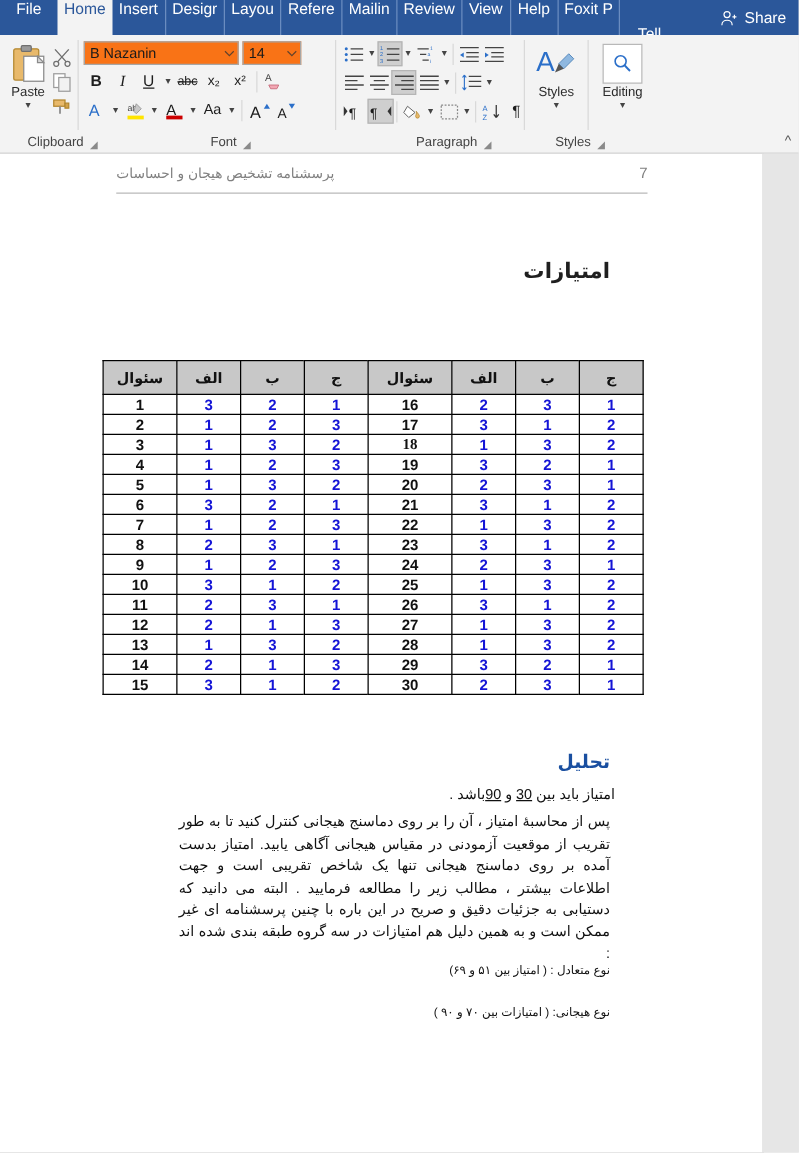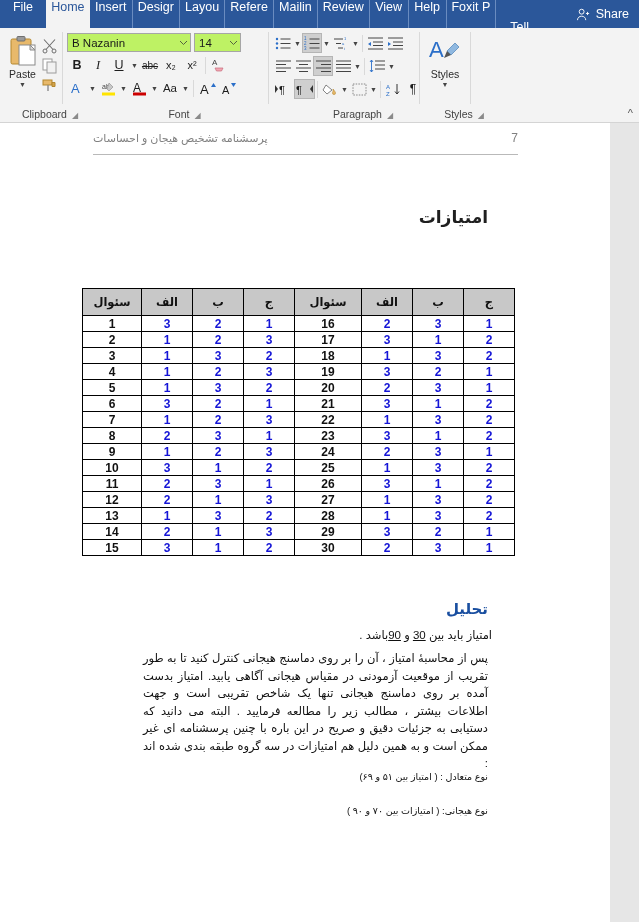--- a/index.html
+++ b/index.html
@@ -50,21 +50,21 @@
   }
   .paste-ic{width:30px;height:32px;display:block;}
   .cb-side{display:flex;flex-direction:column;gap:3px;padding-top:4px;}
   .mini{width:17px;height:17px;display:block;}
 
   
   .fontgroup{width:205px;}
   .font-rows{display:flex;flex-direction:column;gap:3px;width:100%;}
   .frow{display:flex;align-items:center;gap:1px;}
   .fontbox{
-    height:19px;border:1px solid #a6a6a6;background:#bef264;display:flex;align-items:center;
+    height:19px;border:1px solid #a6a6a6;background:#f97316;display:flex;align-items:center;
     font-size:11.5px;color:#1a1a1a;padding:0 2px 0 4px;box-sizing:border-box;
   }
   .fontbox.name{width:124px;}
   .fontbox.size{width:47px;margin-left:2px;}
   .fontbox .val{flex:1;white-space:nowrap;overflow:hidden;}
   .cv{width:9px;height:9px;display:block;opacity:.75;}
   .btn{
     min-width:20px;height:20px;display:flex;align-items:center;justify-content:center;
     font-size:12.5px;color:#1d1d1d;cursor:default;border:1px solid transparent;
     box-sizing:border-box;
@@ -461,20 +461,35 @@
       </div>
     </div>
     <div class="group-label">
       <span>Styles</span>
       <span class="dlg">◢</span>
     </div>
   </div>
 
   <div class="group-sep"></div>
 
+  <div class="group editing">
+    <div class="group-body" style="justify-content:center;">
+      <div class="bigbtn">
+        <span style="display:block;width:30px;height:30px;border:1px solid #b8b8b8;background:#fff;display:flex;align-items:center;justify-content:center;">
+          <svg width="18" height="18" viewBox="0 0 18 18">
+            <circle cx="7.5" cy="7" r="4.4" fill="none" stroke="#2b6fc9" stroke-width="1.3"></circle>
+            <path d="M10.8 10.4L15 14.8" stroke="#2b6fc9" stroke-width="1.5"></path>
+          </svg>
+        </span>
+        <span class="lbl">Editing</span>
+        <span class="car">▼</span>
+      </div>
+    </div>
+    <div class="group-label"></div>
+  </div>
 
   <div class="collapse">^</div>
 </div>
 
 <div class="docarea">
   <div class="page">
 
     <div class="hdr">
       <span class="hnum">7</span>
       <span>پرسشنامه تشخیص هیجان و احساسات</span>
@@ -514,21 +529,21 @@
             <td class="q" style="width: 66px;">17</td>
             <td class="v" style="width: 50px;">3</td>
             <td class="v" style="width: 50px;">2</td>
             <td class="v" style="width: 50px;">1</td>
             <td class="q" style="width: 58px;">2</td>
           </tr>
           <tr>
             <td class="v" style="width: 50px;">2</td>
             <td class="v" style="width: 50px;">3</td>
             <td class="v" style="width: 50px;">1</td>
-            <td class="q" style="width: 66px;">18</td>
+            <td class="q" style="width: 66px; font-family: Liberation Serif, serif;">18</td>
             <td class="v" style="width: 50px;">2</td>
             <td class="v" style="width: 50px;">3</td>
             <td class="v" style="width: 50px;">1</td>
             <td class="q" style="width: 58px;">3</td>
           </tr>
           <tr>
             <td class="v" style="width: 50px;">1</td>
             <td class="v" style="width: 50px;">2</td>
             <td class="v" style="width: 50px;">3</td>
             <td class="q" style="width: 66px;">19</td>

